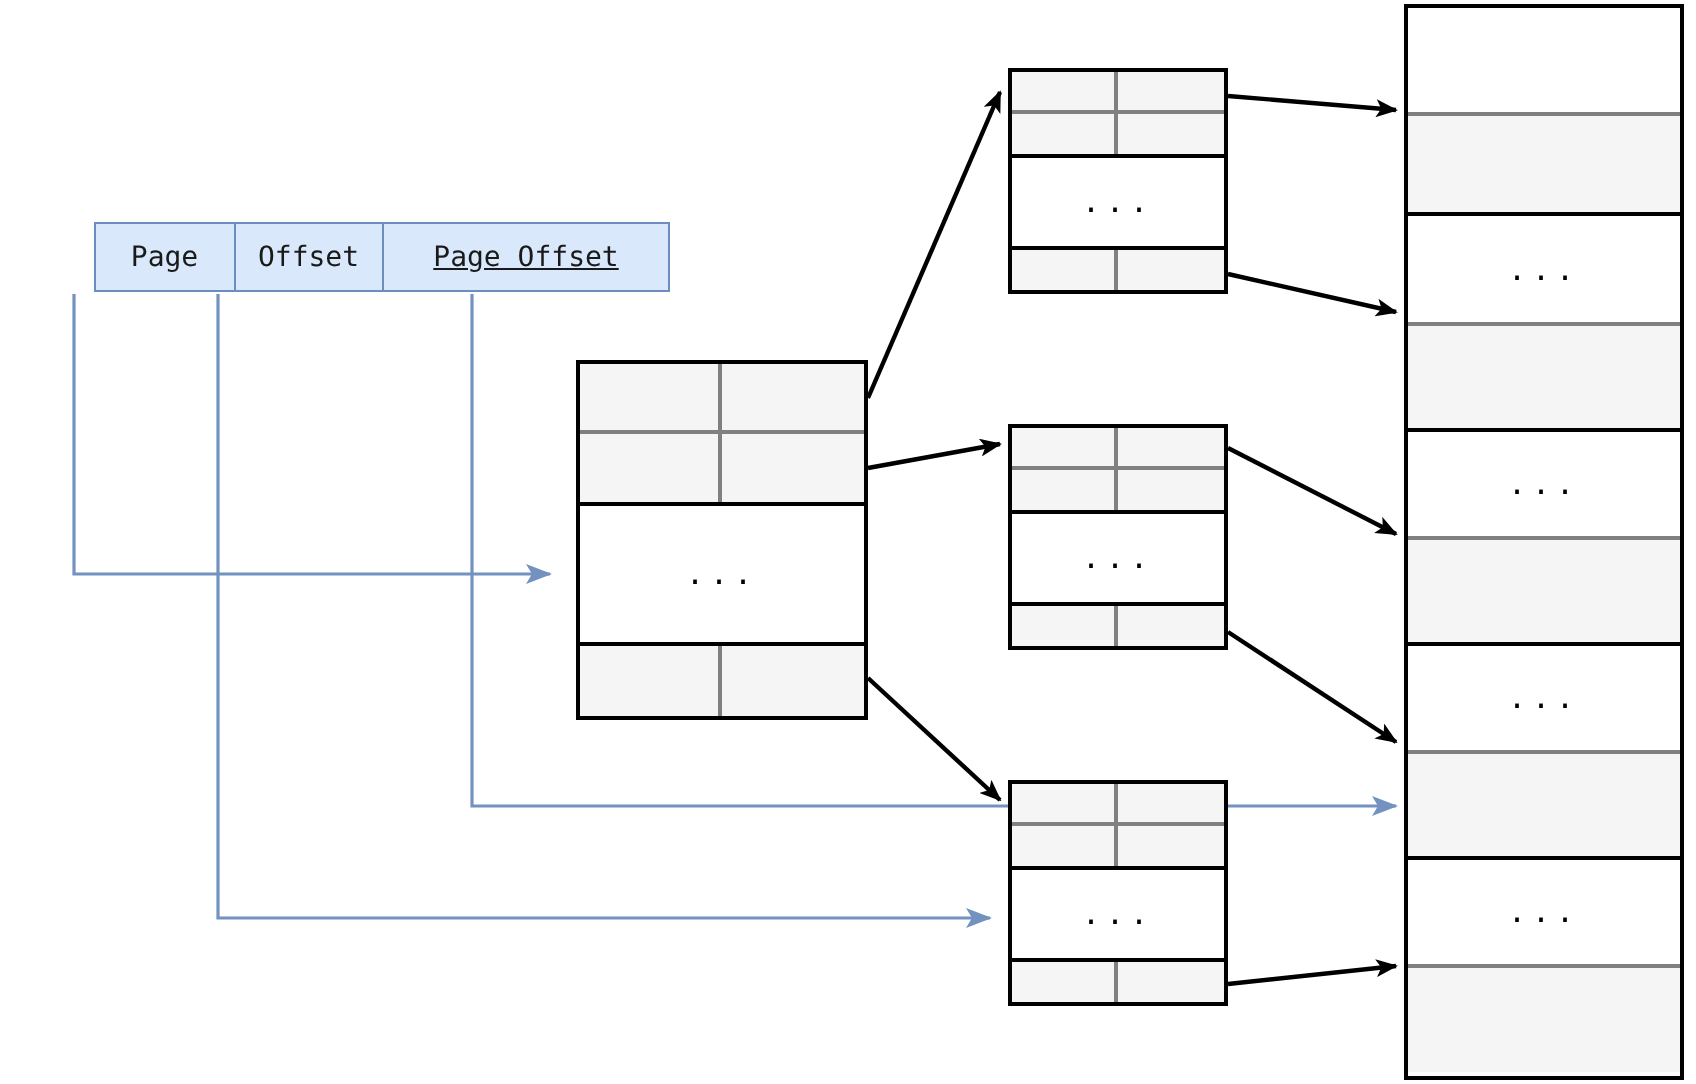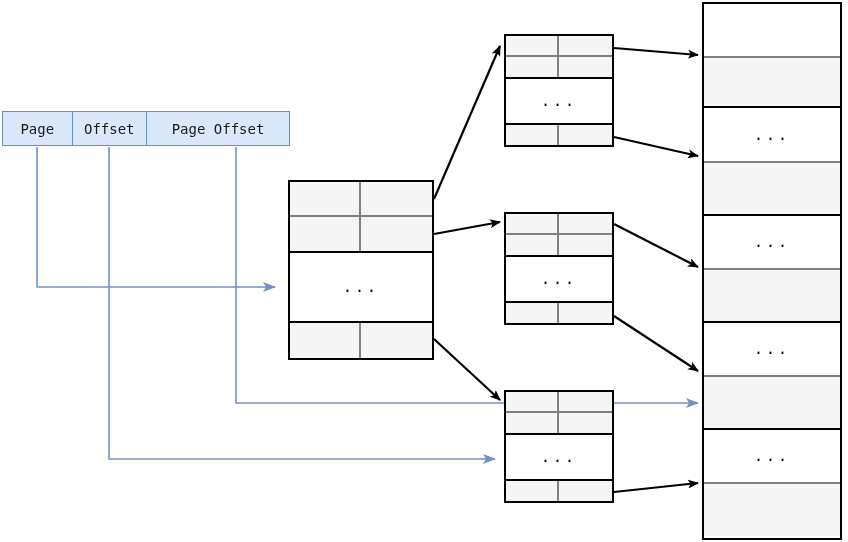--- a/index.html
+++ b/index.html
@@ -2,21 +2,21 @@
 <html><head>
 <meta charset="utf-8">
 <style>
   html,body{margin:0;padding:0;background:#ffffff;}
   #stage{position:relative;width:848px;height:542px;background:#ffffff;
          font-family:"DejaVu Sans Mono","Liberation Mono",monospace;overflow:hidden;}
   svg.layer{position:absolute;left:0;top:0;width:848px;height:542px;pointer-events:none;}
 
   
   .addr-bar{position:absolute;display:flex;border:1px solid #6c8ebf;background:#dae8fc;
-            box-sizing:border-box;}
+            box-sizing:border-box;margin-left:45px;}
   .addr-cell{display:flex;align-items:center;justify-content:center;
              font-size:14px;color:#1a1a1a;box-sizing:border-box;
              border-right:1px solid #6c8ebf;white-space:nowrap;}
   .addr-cell:last-child{border-right:none;}
 
   
   .ptable{position:absolute;border:2px solid #000;box-sizing:border-box;background:#fff;}
   .prow{display:flex;box-sizing:border-box;width:100%;}
   .prow.gray{background:#f5f5f5;}
   .prow.gap{background:#fff;}
@@ -69,21 +69,21 @@
       <path d="M614,224 L698,267" marker-end="url(#ah-black)"></path>
       <path d="M614,316 L698,371" marker-end="url(#ah-black)"></path>
 
       <path d="M614,492 L698,483" marker-end="url(#ah-black)"></path>
     </g>
   </svg>
 
   <div class="addr-bar" style="left:2px;top:111px;width:288px;height:35px;">
     <div class="addr-cell" style="width:70px;">Page</div>
     <div class="addr-cell" style="width:75px;">Offset</div>
-    <div class="addr-cell" style="width:143px;">Page Offset</div>
+    <div class="addr-cell" style="width:143px;text-decoration:underline;">Page Offset</div>
   </div>
 
   <div class="ptable" style="left:288px;top:180px;width:146px;height:180px;">
     <div class="prow gray sep-thin" style="height:35px;">
       <div class="pcell left"></div>
       <div class="pcell right"></div>
     </div>
     <div class="prow gray sep-thick" style="height:36px;">
       <div class="pcell left"></div>
       <div class="pcell right"></div>

